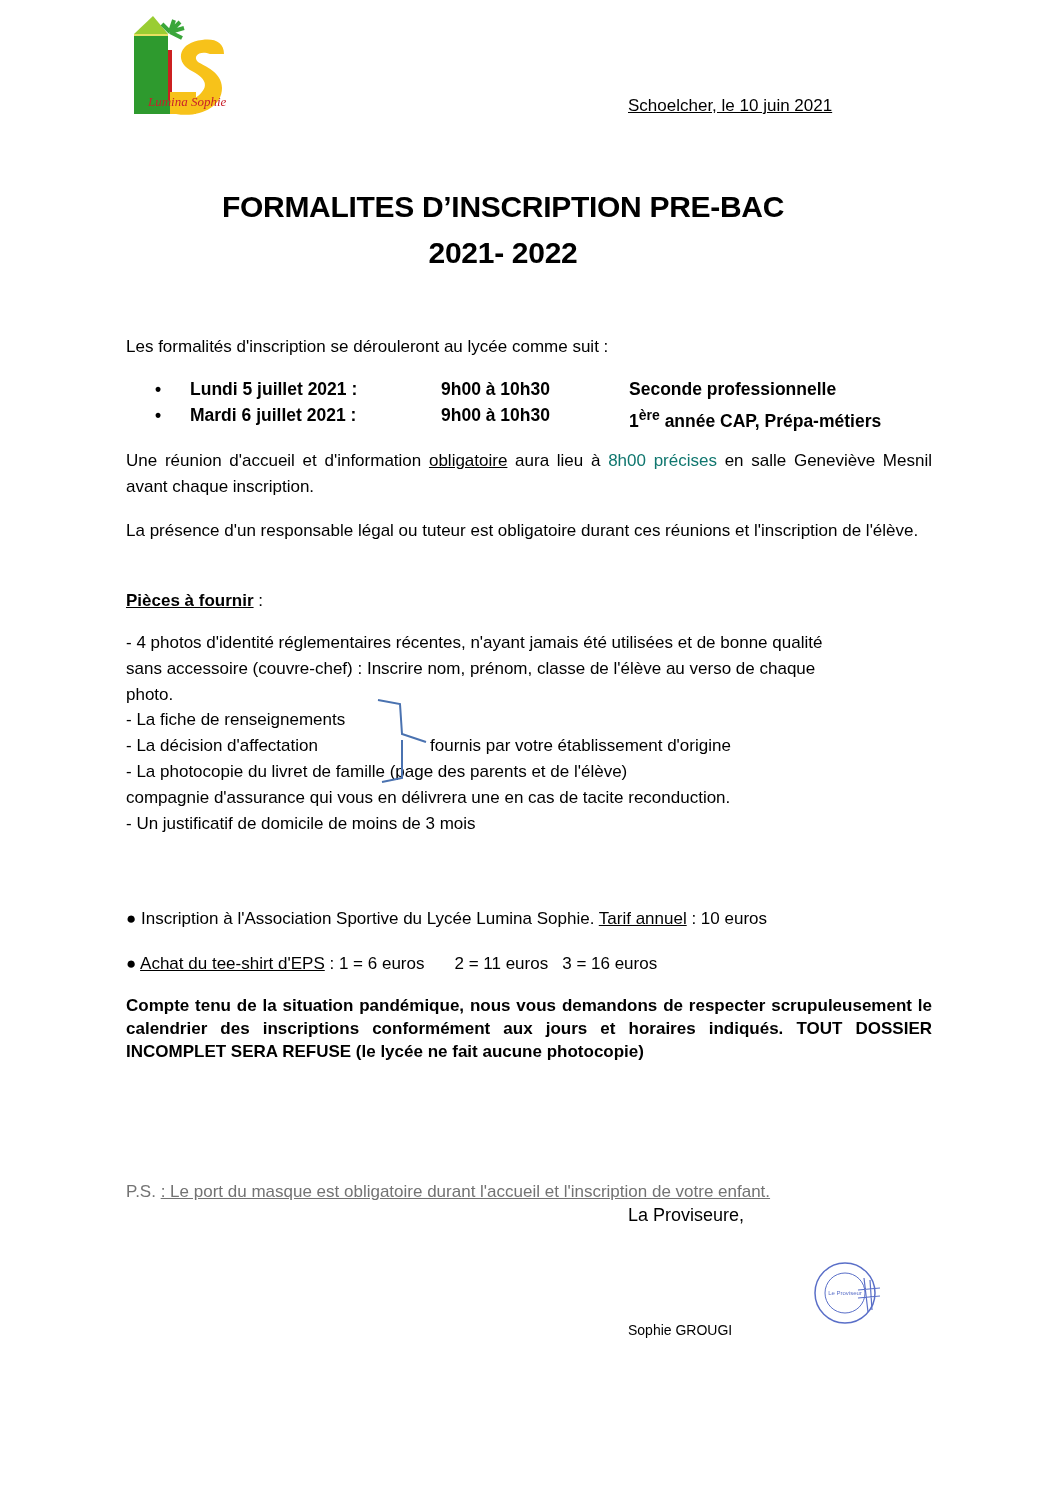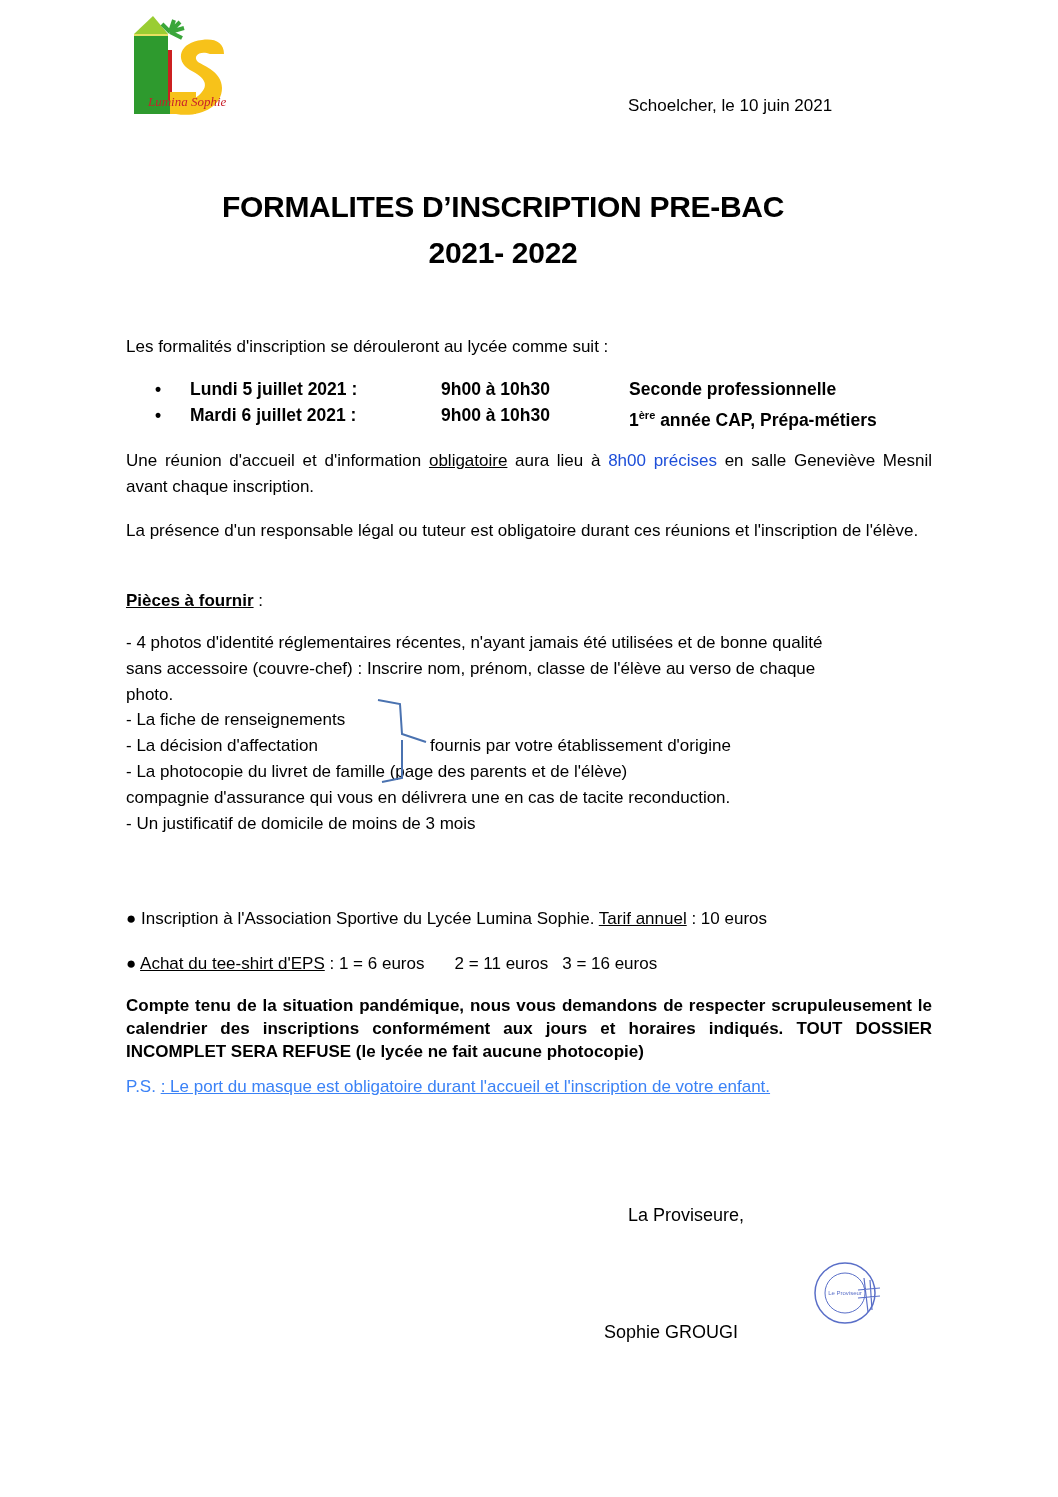--- a/index.html
+++ b/index.html
@@ -1,50 +1,50 @@
 <!DOCTYPE html>
 <html><head>
 <meta charset="utf-8">
 <style>
   html, body { margin: 0; padding: 0; background: #ffffff; }
   body { width: 1058px; height: 1497px; position: relative; overflow: hidden;
          font-family: "Liberation Sans", sans-serif; color: #000; }
   .abs { position: absolute; }
   .logo { left: 118px; top: 14px; width: 112px; height: 104px; }
-  .date { left: 628px; top: 96px; font-size: 17px; }
+  .date { left: 628px; top: 96px; font-size: 17px; text-decoration: underline; }
   .title { left: 0; width: 1006px; text-align: center; font-weight: bold; font-size: 30px; letter-spacing: -0.3px; }
   .t1 { top: 190px; }
   .t2 { top: 236px; }
   .txt { font-size: 17px; line-height: 26px; }
   .p { left: 126px; width: 806px; text-align: justify; }
   .intro { top: 334px; }
   .sched { left: 155px; top: 376px; font-weight: bold; font-size: 17.5px; line-height: 26px; }
   .sched .row { position: relative; height: 26px; white-space: nowrap; }
   .sched .bul { position: absolute; left: 0; }
   .sched .c1 { position: absolute; left: 35px; }
   .sched .c2 { position: absolute; left: 286px; }
   .sched .c3 { position: absolute; left: 474px; }
-  .sched sup { font-size: 11px; vertical-align: 7px; }
+  .sched sup { font-size: 14px; vertical-align: 7px; }
   .reunion { top: 448px; text-align-last: left; }
-  .red { color: #1d4ed8; }
+  .red { color: #0f766e; }
   .u { text-decoration: underline; }
   .presence { top: 518px; }
   .pieces-h { left: 126px; top: 588px; font-weight: bold; }
   .lines { left: 126px; top: 630px; width: 806px; }
   .lines div { height: 25.8px; white-space: nowrap; }
   .fournis { left: 430px; top: 733px; }
   .bracket { left: 372px; top: 696px; width: 60px; height: 90px; }
   .asso { left: 126px; top: 906px; }
   .tee { left: 126px; top: 951px; white-space: nowrap; }
   .tee .sp1 { display: inline-block; width: 30px; }
   .tee .sp2 { display: inline-block; width: 14px; }
   .compte { top: 994px; font-weight: bold; line-height: 23px; }
-  .ps { left: 126px; top: 1074px; color: #3b82f6; white-space: nowrap; }
+  .ps { left: 126px; top: 1179px; color: #737373; white-space: nowrap; }
   .sign1 { left: 628px; top: 1205px; font-size: 18px; }
-  .sign2 { left: 604px; top: 1322px; font-size: 18px; }
+  .sign2 { left: 628px; top: 1322px; font-size: 14px; }
   .stamp { left: 812px; top: 1260px; width: 70px; height: 66px; }
 </style>
 </head>
 <body>
 
 <svg class="abs logo" viewBox="0 0 112 104">
   <polygon points="16,20 35,2 50,20" fill="#9acd32"></polygon>
   <rect x="16" y="20" width="34" height="2" fill="#e8e060"></rect>
   <rect x="16" y="22" width="10" height="44" fill="#2e9a2e"></rect>
   <rect x="26" y="22" width="24" height="78" fill="#2e9a2e"></rect>

